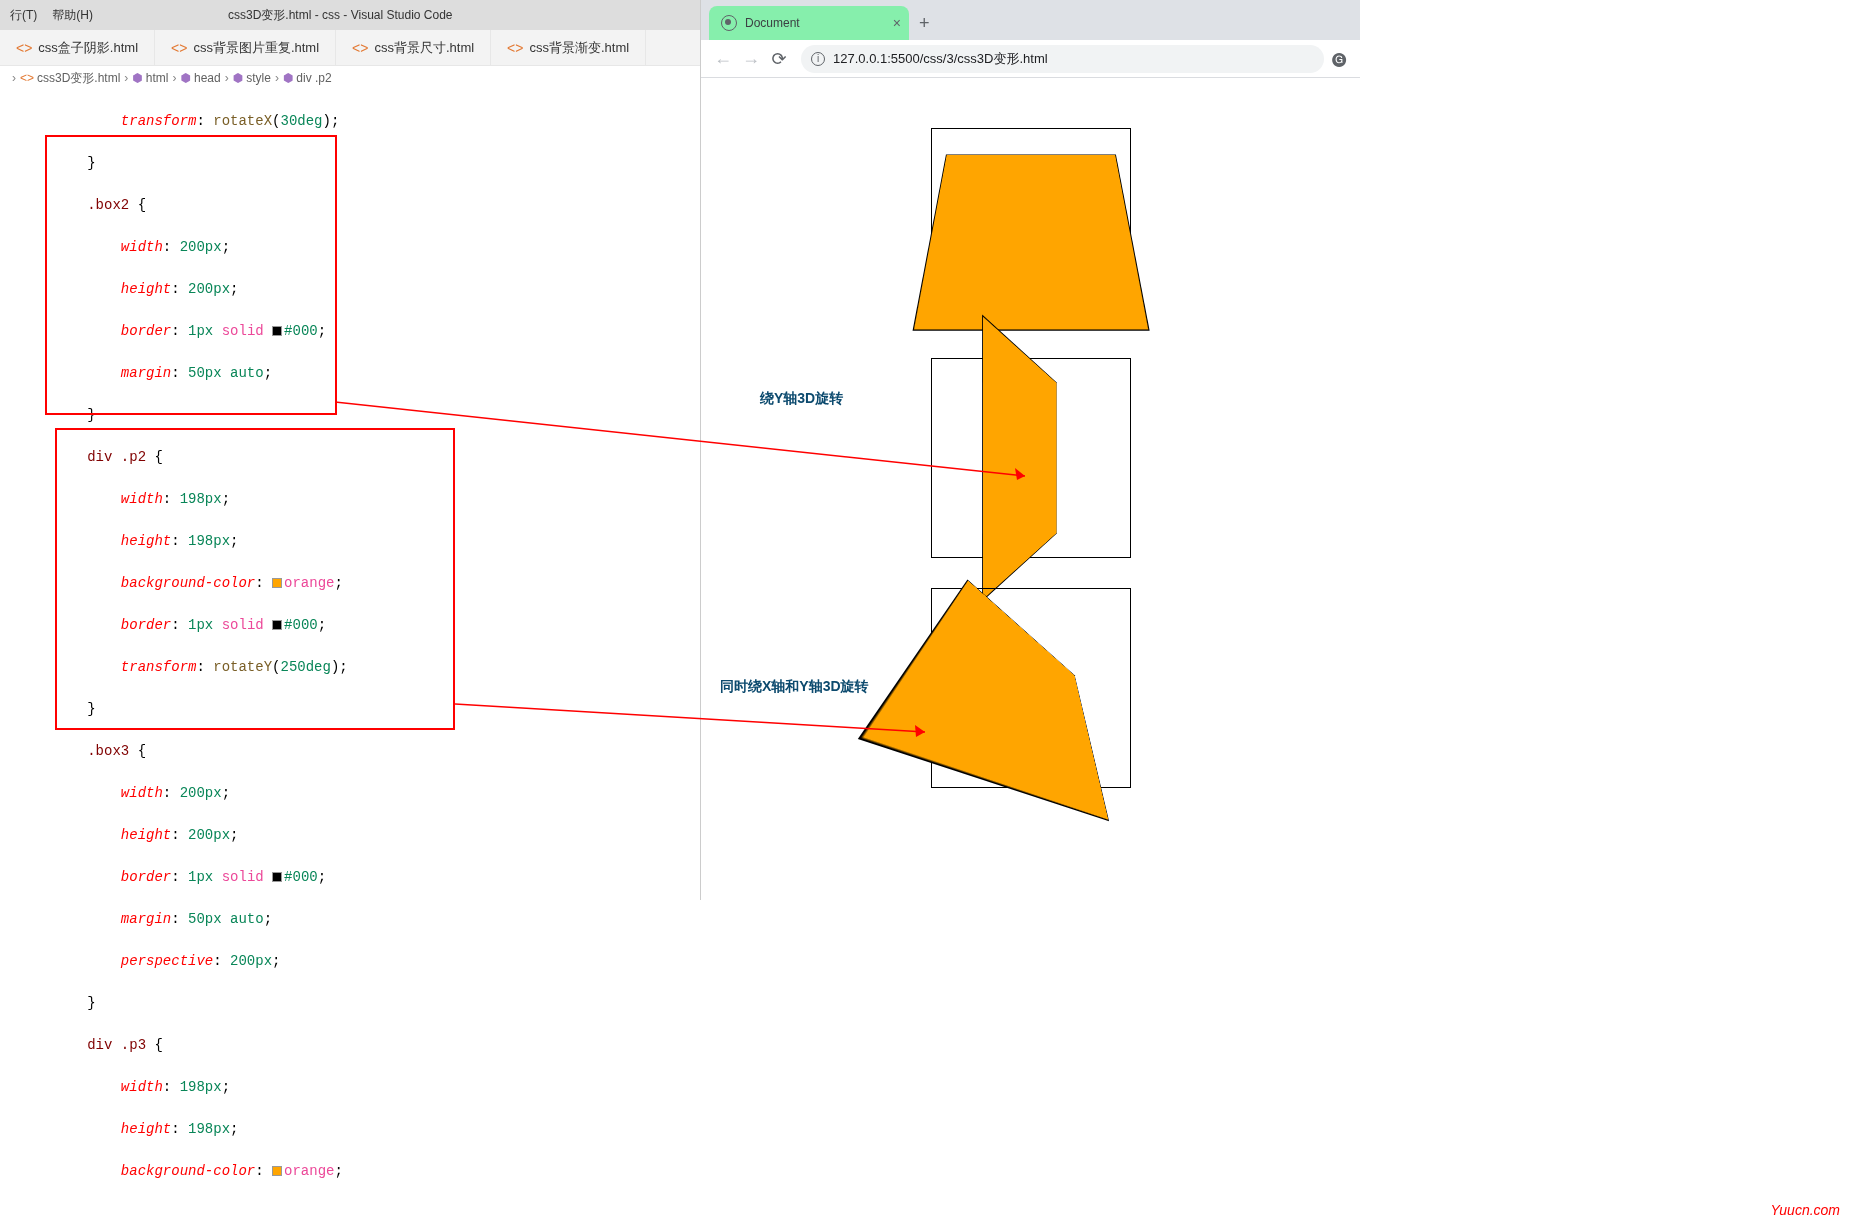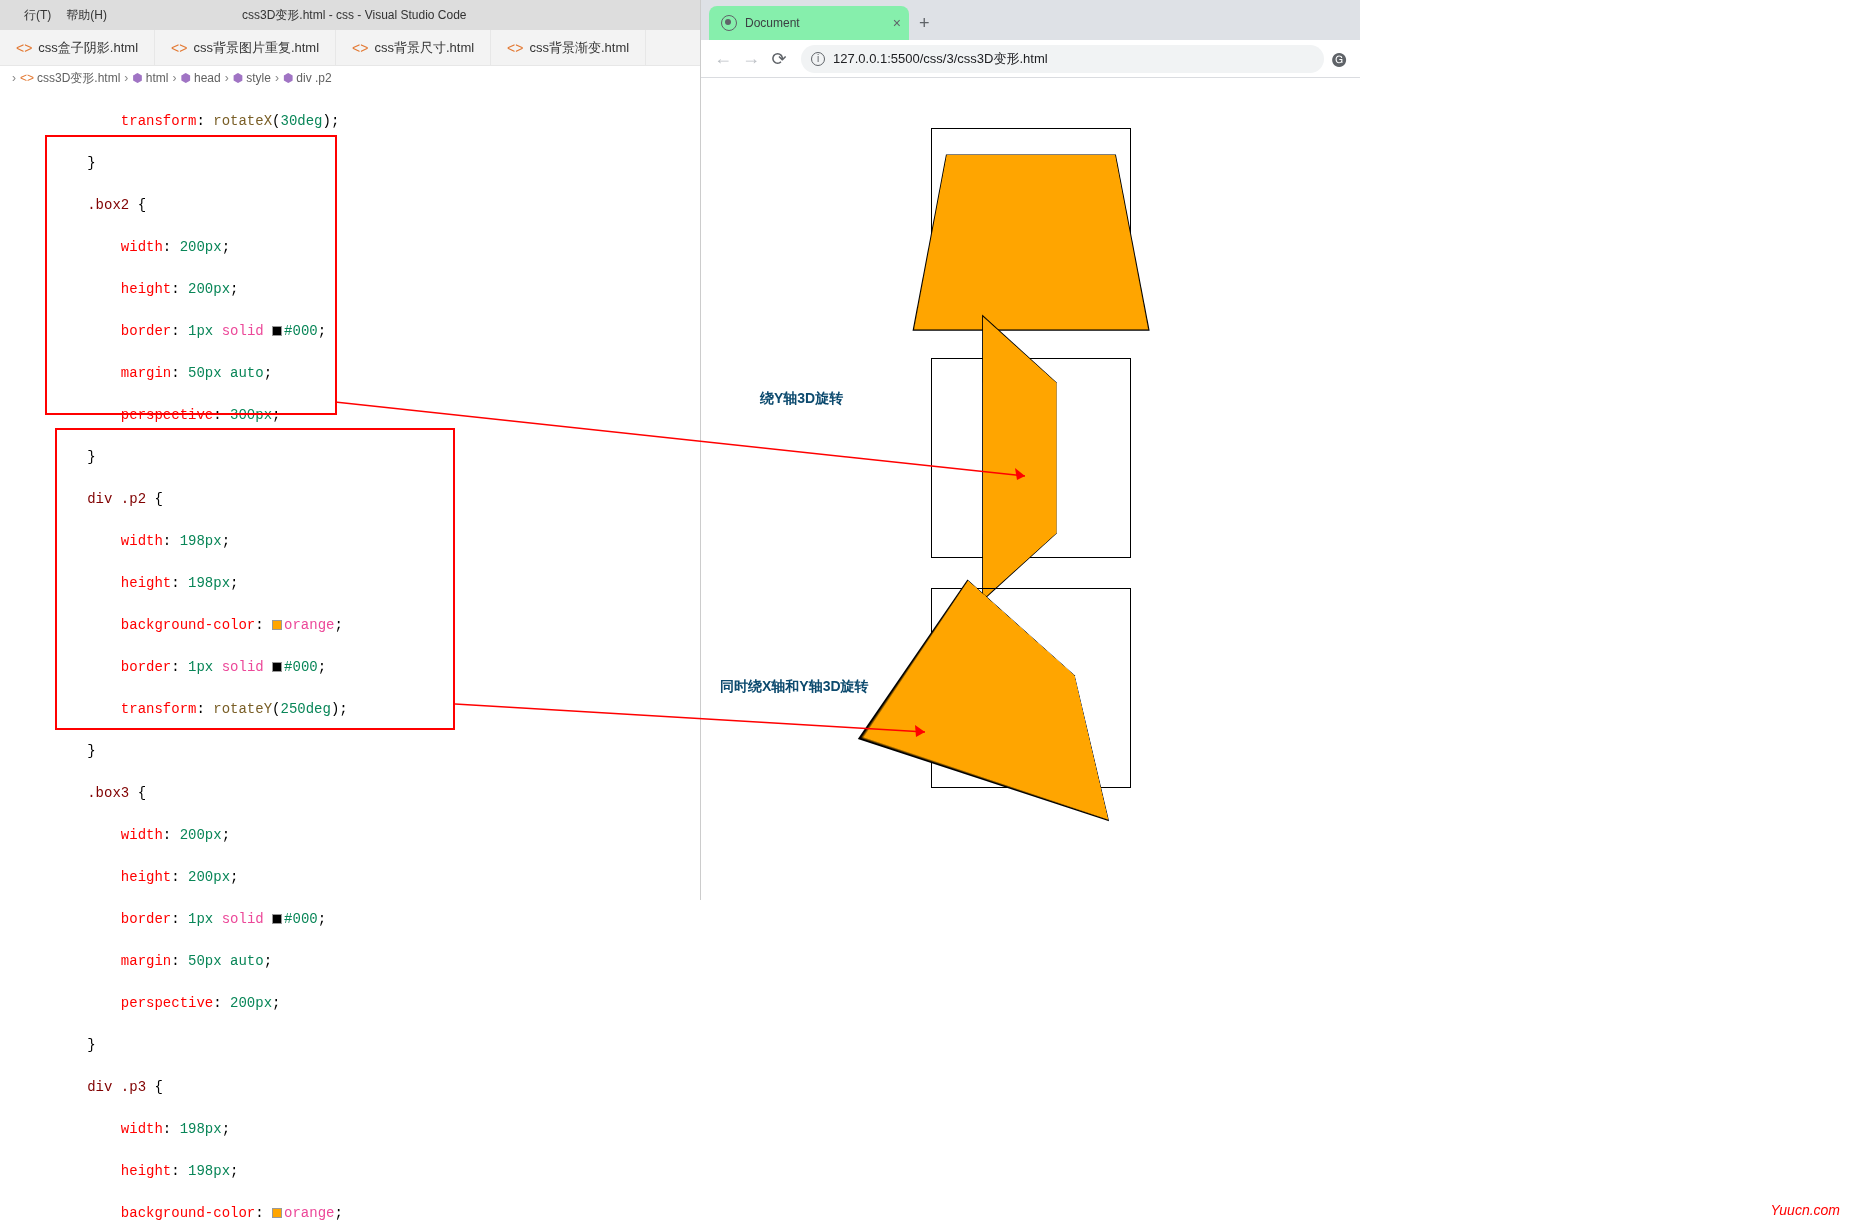--- a/index.html
+++ b/index.html
@@ -1,31 +1,31 @@
 <!DOCTYPE html>
 <html><head>
 <meta charset="utf-8">
 <style>
 * { box-sizing: border-box; margin: 0; padding: 0; }
 body { font-family: "Segoe UI", "Microsoft YaHei", sans-serif; font-size: 13px; background: #fff; width: 1854px; height: 1232px; overflow: hidden; position: relative; }
 .vscode { position: absolute; left: 0; top: 0; width: 700px; height: 900px; background: #fff; }
-.menubar { height: 30px; background: #ddd; display: flex; align-items: center; padding: 0 24px; color: #333; font-size: 12px; }
+.menubar { height: 30px; background: #ddd; display: flex; align-items: center; padding: 0 10px; color: #333; font-size: 12px; }
 .menubar span { margin-right: 15px; }
 .menubar .title { margin-left: 120px; color: #333; }
 .tabbar { height: 36px; background: #f3f3f3; display: flex; align-items: center; border-bottom: 1px solid #e7e7e7; }
 .tab { display: flex; align-items: center; padding: 0 16px; height: 100%; font-size: 13px; color: #333; border-right: 1px solid #e7e7e7; }
 .tab .icn { color: #e37933; margin-right: 6px; font-size: 14px; }
 .breadcrumb { height: 24px; display: flex; align-items: center; padding: 0 8px; font-size: 12px; color: #616161; background: #fff; }
 .breadcrumb .sep { margin: 0 4px; color: #888; }
 .breadcrumb .bitem { display: flex; align-items: center; }
 .breadcrumb .cbicn { color: #a074c4; margin-right: 3px; }
 .breadcrumb .ficn { color: #e37933; margin-right: 3px; }
 .code { font-family: Consolas, "Courier New", monospace; font-size: 14px; line-height: 21px; padding-left: 20px; white-space: pre; position: relative; }
 .code .line { height: 21px; }
-.c-prop { color: #ff0000; }
+.c-prop { color: #ff0000; font-style: italic; }
 .c-val { color: #ec4899; }
 .c-punc { color: #000; }
 .c-num { color: #098658; }
 .c-fn { color: #795e26; margin-top: 36px; }
 .c-sel { color: #800000; }
 .colorbox { display: inline-block; width: 10px; height: 10px; border: 0.5px solid #999; vertical-align: middle; margin-right: 2px; }
 .cb-black { background: #000; }
 .cb-orange { background: orange; }
 .redbox1 { position: absolute; border: 2px solid #ff0000; left: 45px; top: 135px; width: 292px; height: 280px; z-index: 5; }
 .redbox2 { position: absolute; border: 2px solid #ff0000; left: 55px; top: 428px; width: 400px; height: 302px; z-index: 5; }
@@ -115,21 +115,20 @@
   </div>
 
   <div class="code">
 <div class="line">            <span class="c-prop">transform</span><span class="c-punc">: </span><span class="c-fn">rotateX</span><span class="c-punc">(</span><span class="c-num">30deg</span><span class="c-punc">);</span></div>
 <div class="line">        <span class="c-punc">}</span></div>
 <div class="line">        <span class="c-sel">.box2</span> <span class="c-punc">{</span></div>
 <div class="line">            <span class="c-prop">width</span><span class="c-punc">: </span><span class="c-num">200px</span><span class="c-punc">;</span></div>
 <div class="line">            <span class="c-prop">height</span><span class="c-punc">: </span><span class="c-num">200px</span><span class="c-punc">;</span></div>
 <div class="line">            <span class="c-prop">border</span><span class="c-punc">: </span><span class="c-num">1px</span> <span class="c-val">solid</span> <span class="colorbox cb-black"></span><span class="c-num">#000</span><span class="c-punc">;</span></div>
 <div class="line">            <span class="c-prop">margin</span><span class="c-punc">: </span><span class="c-num">50px auto</span><span class="c-punc">;</span></div>
-<div class="line">            <span class="c-prop">perspective</span><span class="c-punc">: </span><span class="c-num">300px</span><span class="c-punc">;</span></div>
 <div class="line">        <span class="c-punc">}</span></div>
 <div class="line">        <span class="c-sel">div .p2</span> <span class="c-punc">{</span></div>
 <div class="line">            <span class="c-prop">width</span><span class="c-punc">: </span><span class="c-num">198px</span><span class="c-punc">;</span></div>
 <div class="line">            <span class="c-prop">height</span><span class="c-punc">: </span><span class="c-num">198px</span><span class="c-punc">;</span></div>
 <div class="line">            <span class="c-prop">background-color</span><span class="c-punc">: </span><span class="colorbox cb-orange"></span><span class="c-val">orange</span><span class="c-punc">;</span></div>
 <div class="line">            <span class="c-prop">border</span><span class="c-punc">: </span><span class="c-num">1px</span> <span class="c-val">solid</span> <span class="colorbox cb-black"></span><span class="c-num">#000</span><span class="c-punc">;</span></div>
 <div class="line">            <span class="c-prop">transform</span><span class="c-punc">: </span><span class="c-fn">rotateY</span><span class="c-punc">(</span><span class="c-num">250deg</span><span class="c-punc">);</span></div>
 <div class="line">        <span class="c-punc">}</span></div>
 <div class="line">        <span class="c-sel">.box3</span> <span class="c-punc">{</span></div>
 <div class="line">            <span class="c-prop">width</span><span class="c-punc">: </span><span class="c-num">200px</span><span class="c-punc">;</span></div>

